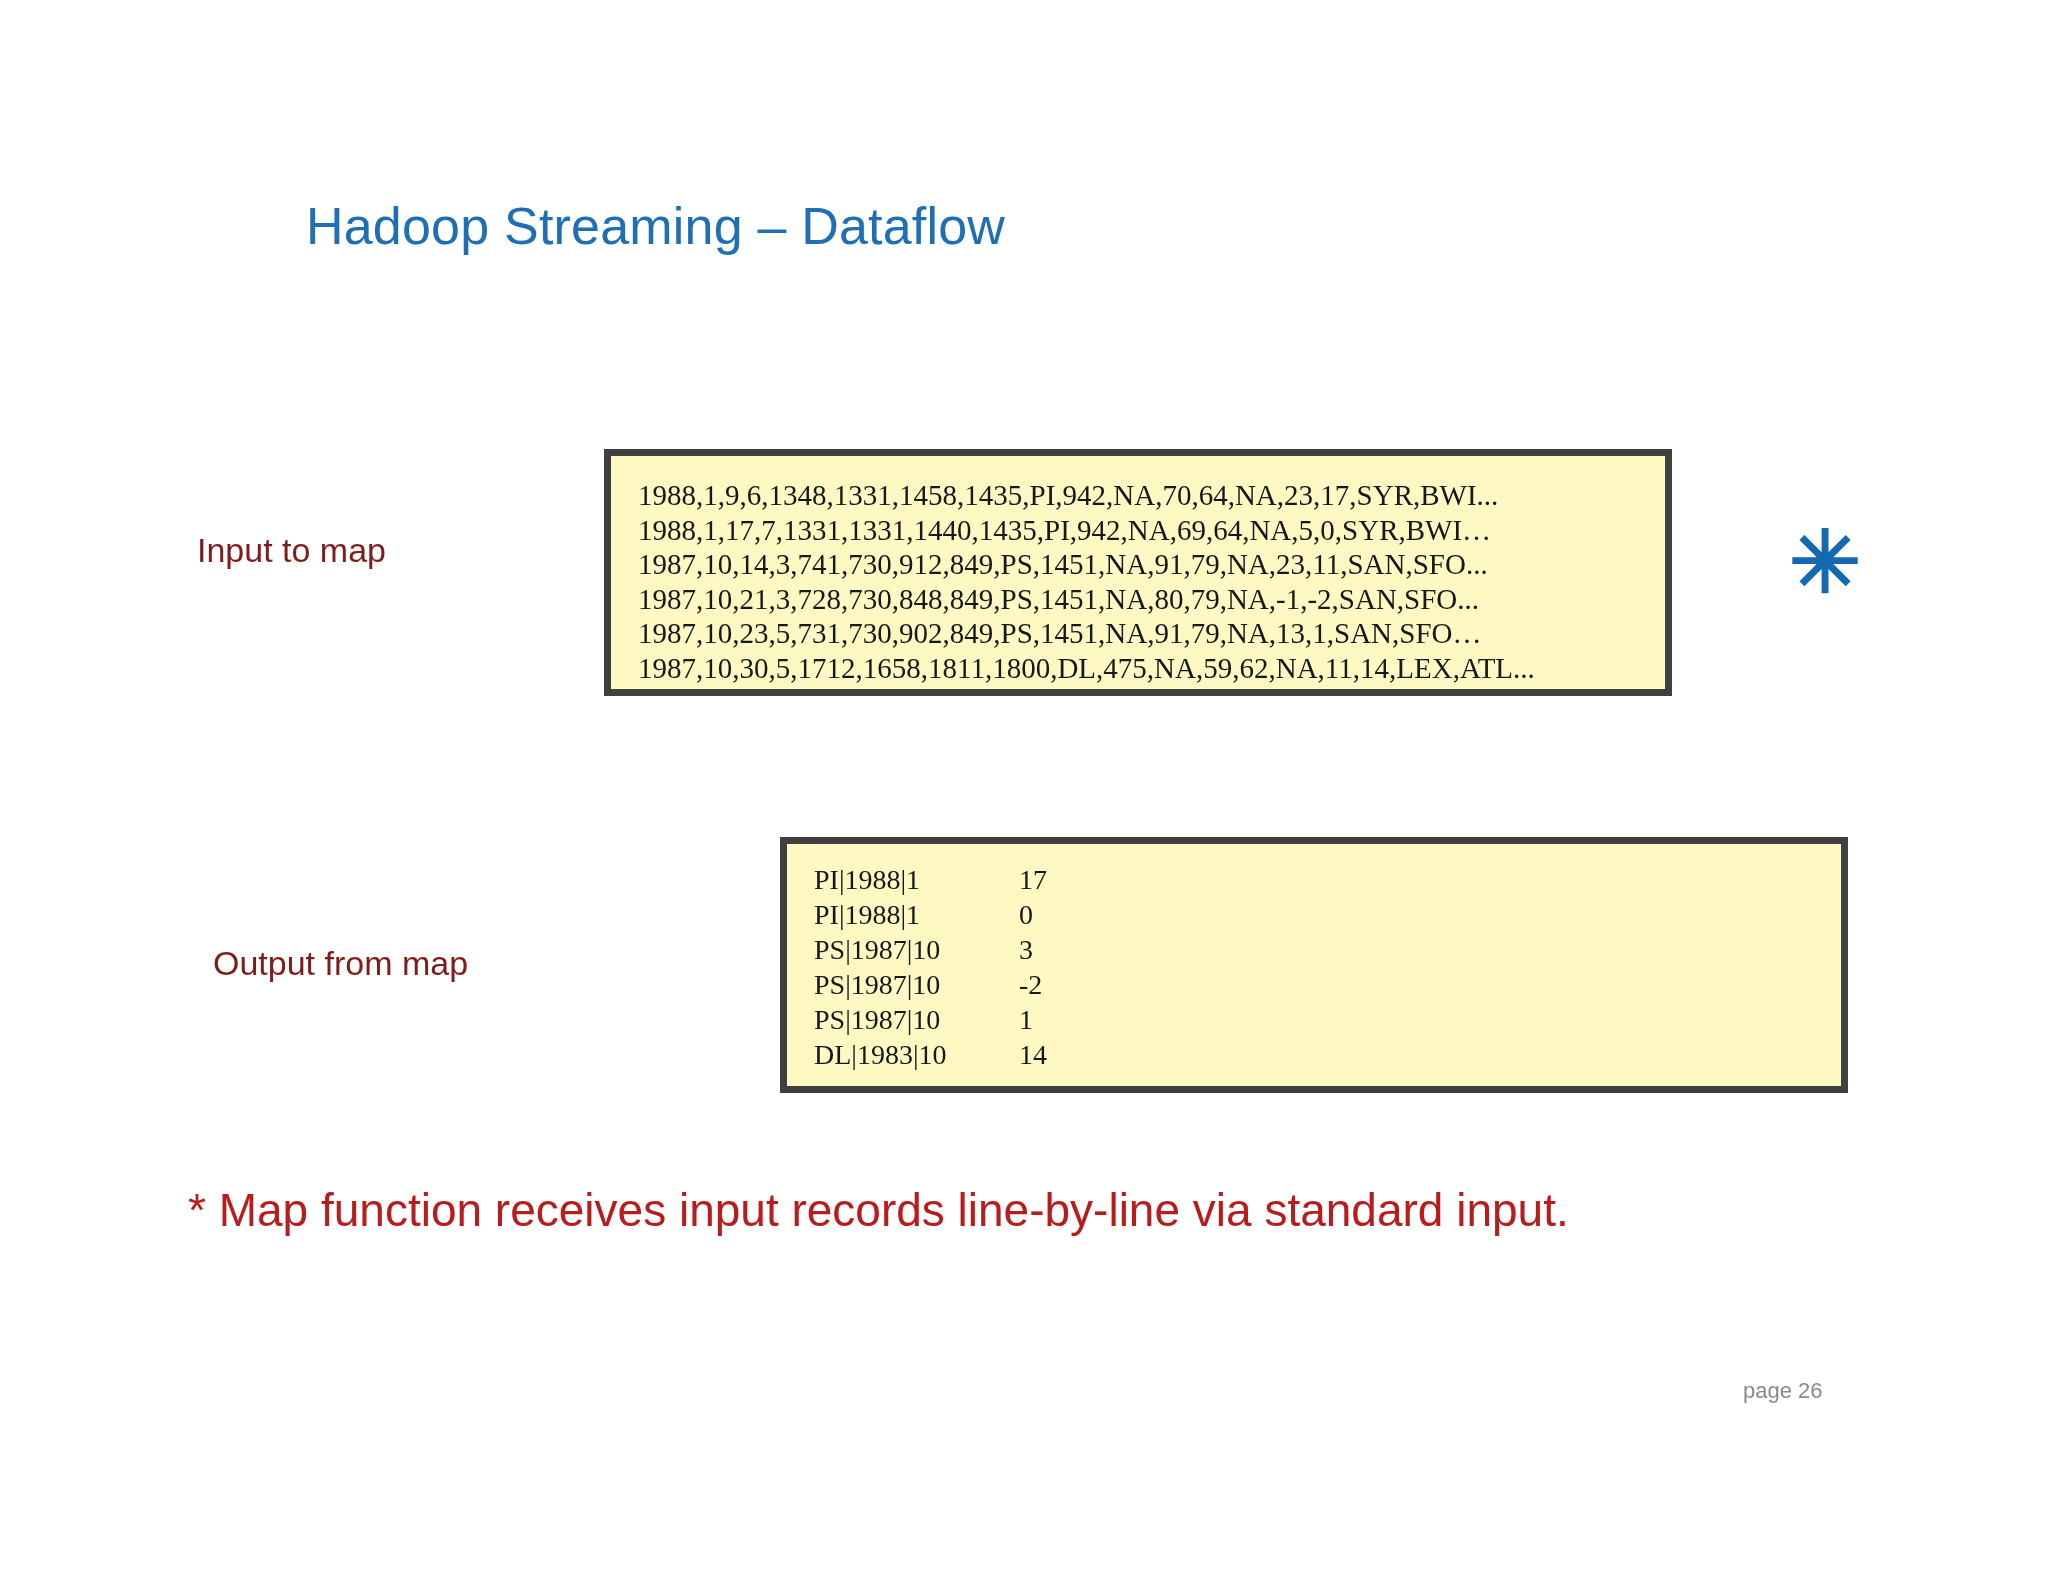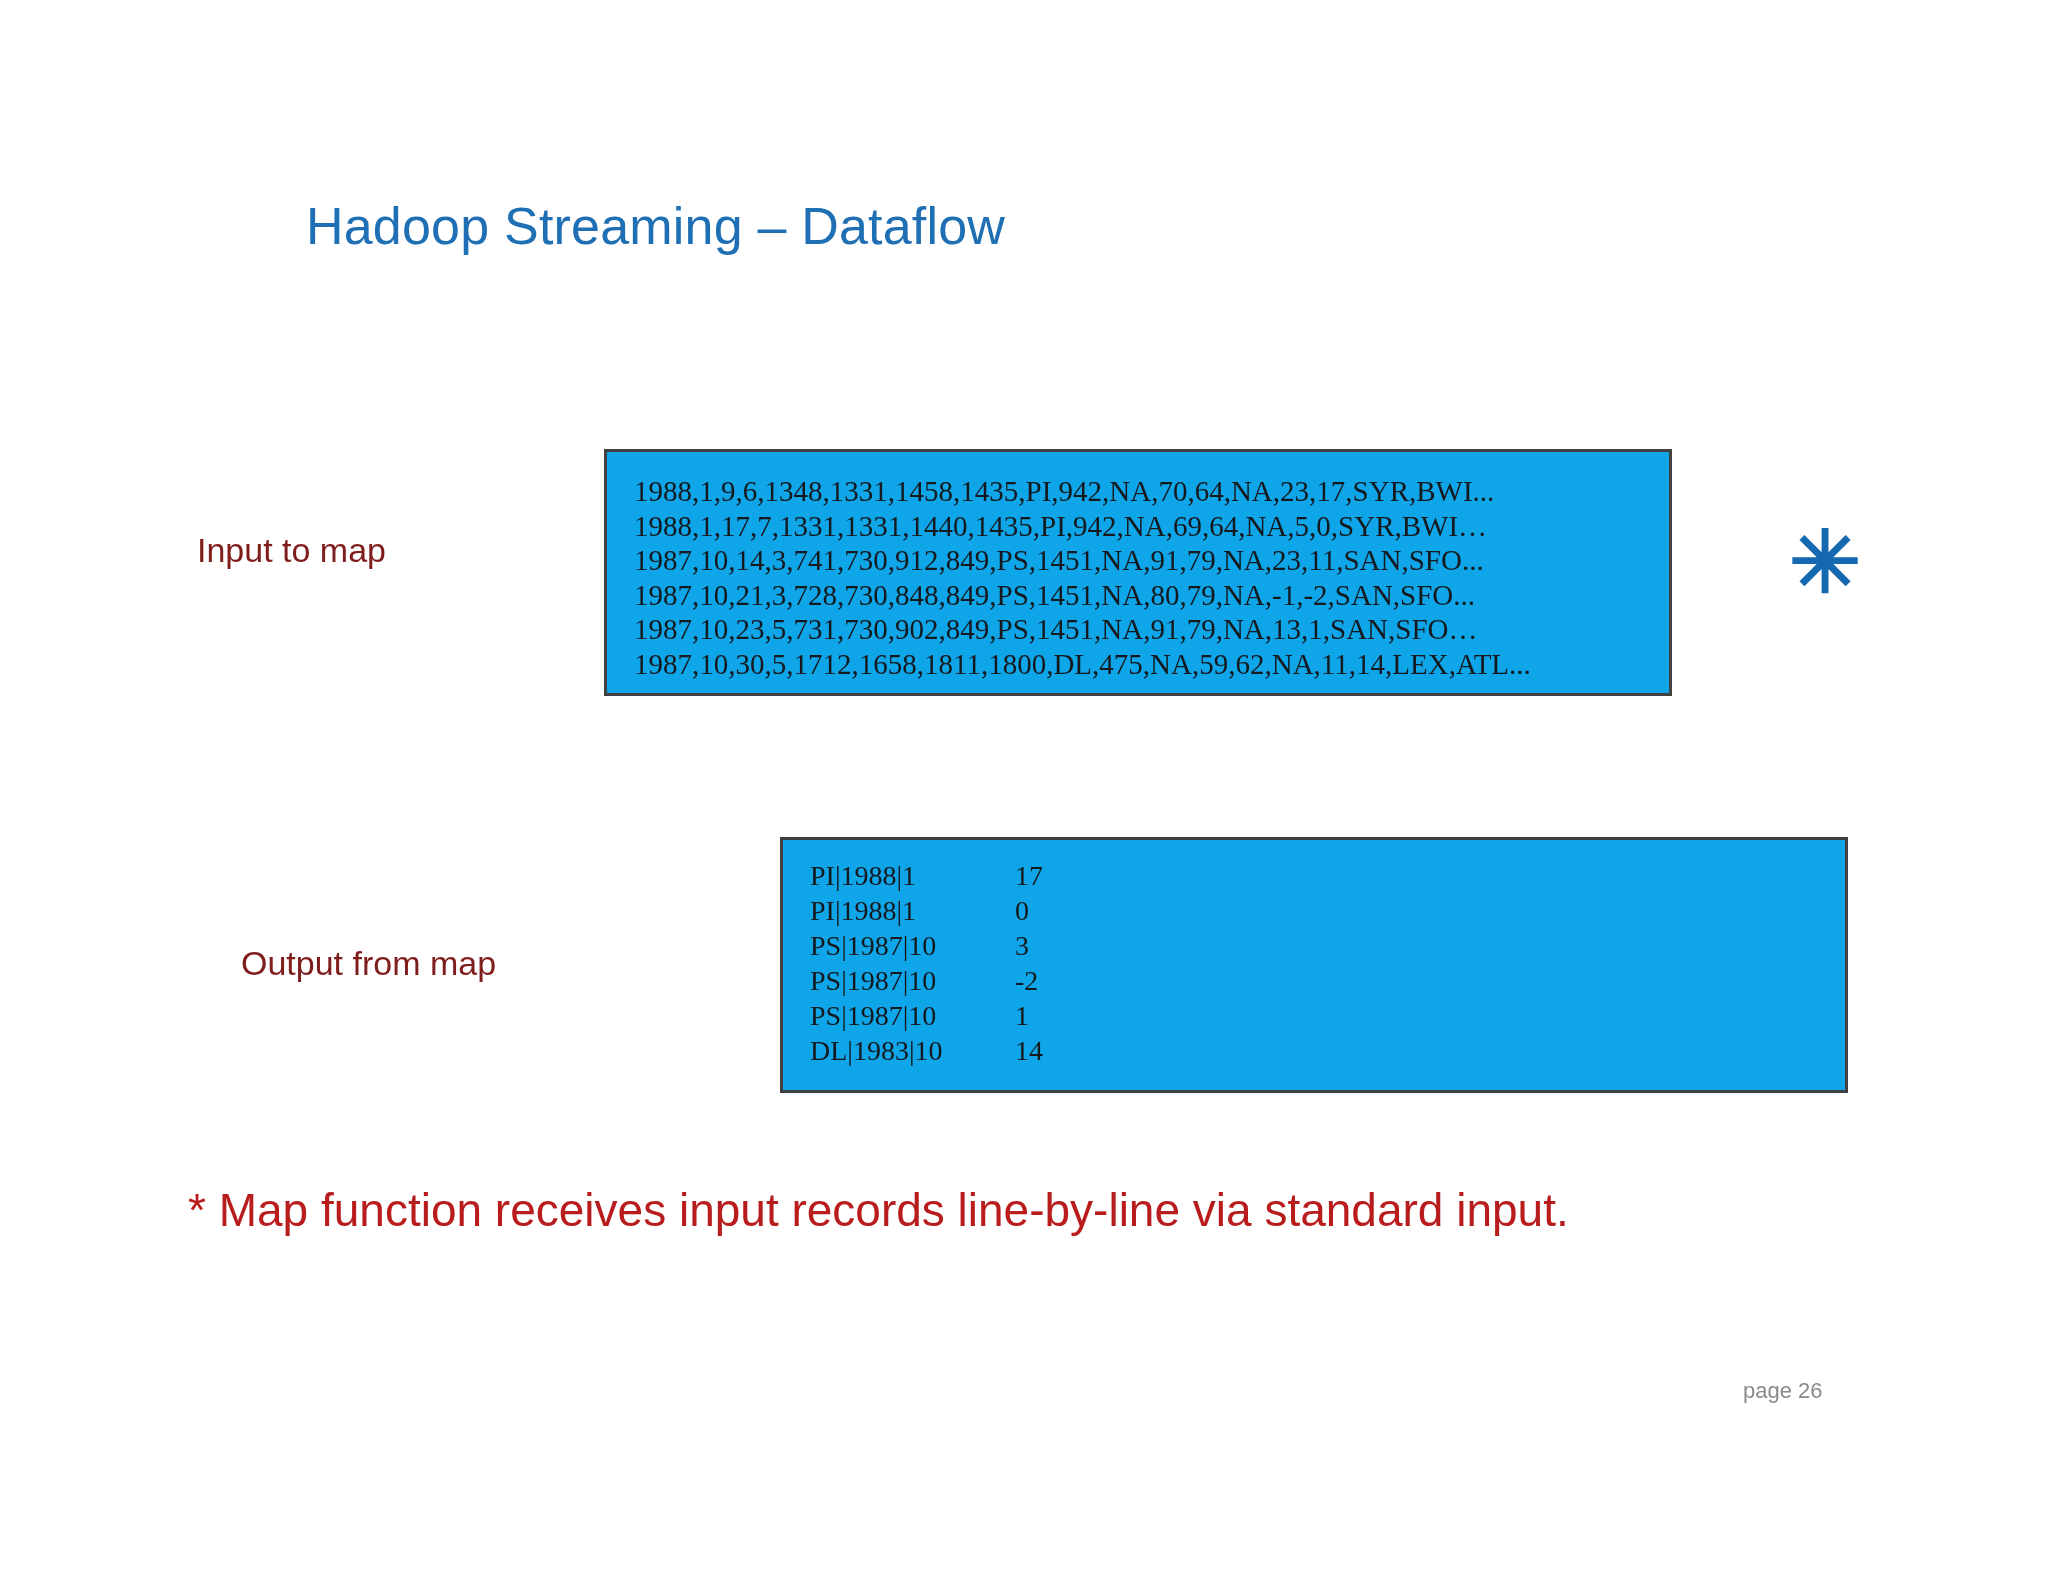--- a/index.html
+++ b/index.html
@@ -43,28 +43,27 @@
     color: #7f1d1d;
     white-space: nowrap;
   }
   #label-input-to-map {
     left: 197px;
     top: 531px;
   }
   #label-output-from-map {
     left: 213px;
     top: 944px;
-    margin-left: 28px;
   }
 
   
   .data-box {
     position: absolute;
-    background: #0ea5e9;
-    border: 3px solid #404040;
+    background: #fef9c3;
+    border: 7px solid #404040;
     box-sizing: border-box;
   }
   #input-box {
     left: 604px;
     top: 449px;
     width: 1068px;
     height: 247px;
     padding: 22px 0 0 27px;
   }
   #output-box {

